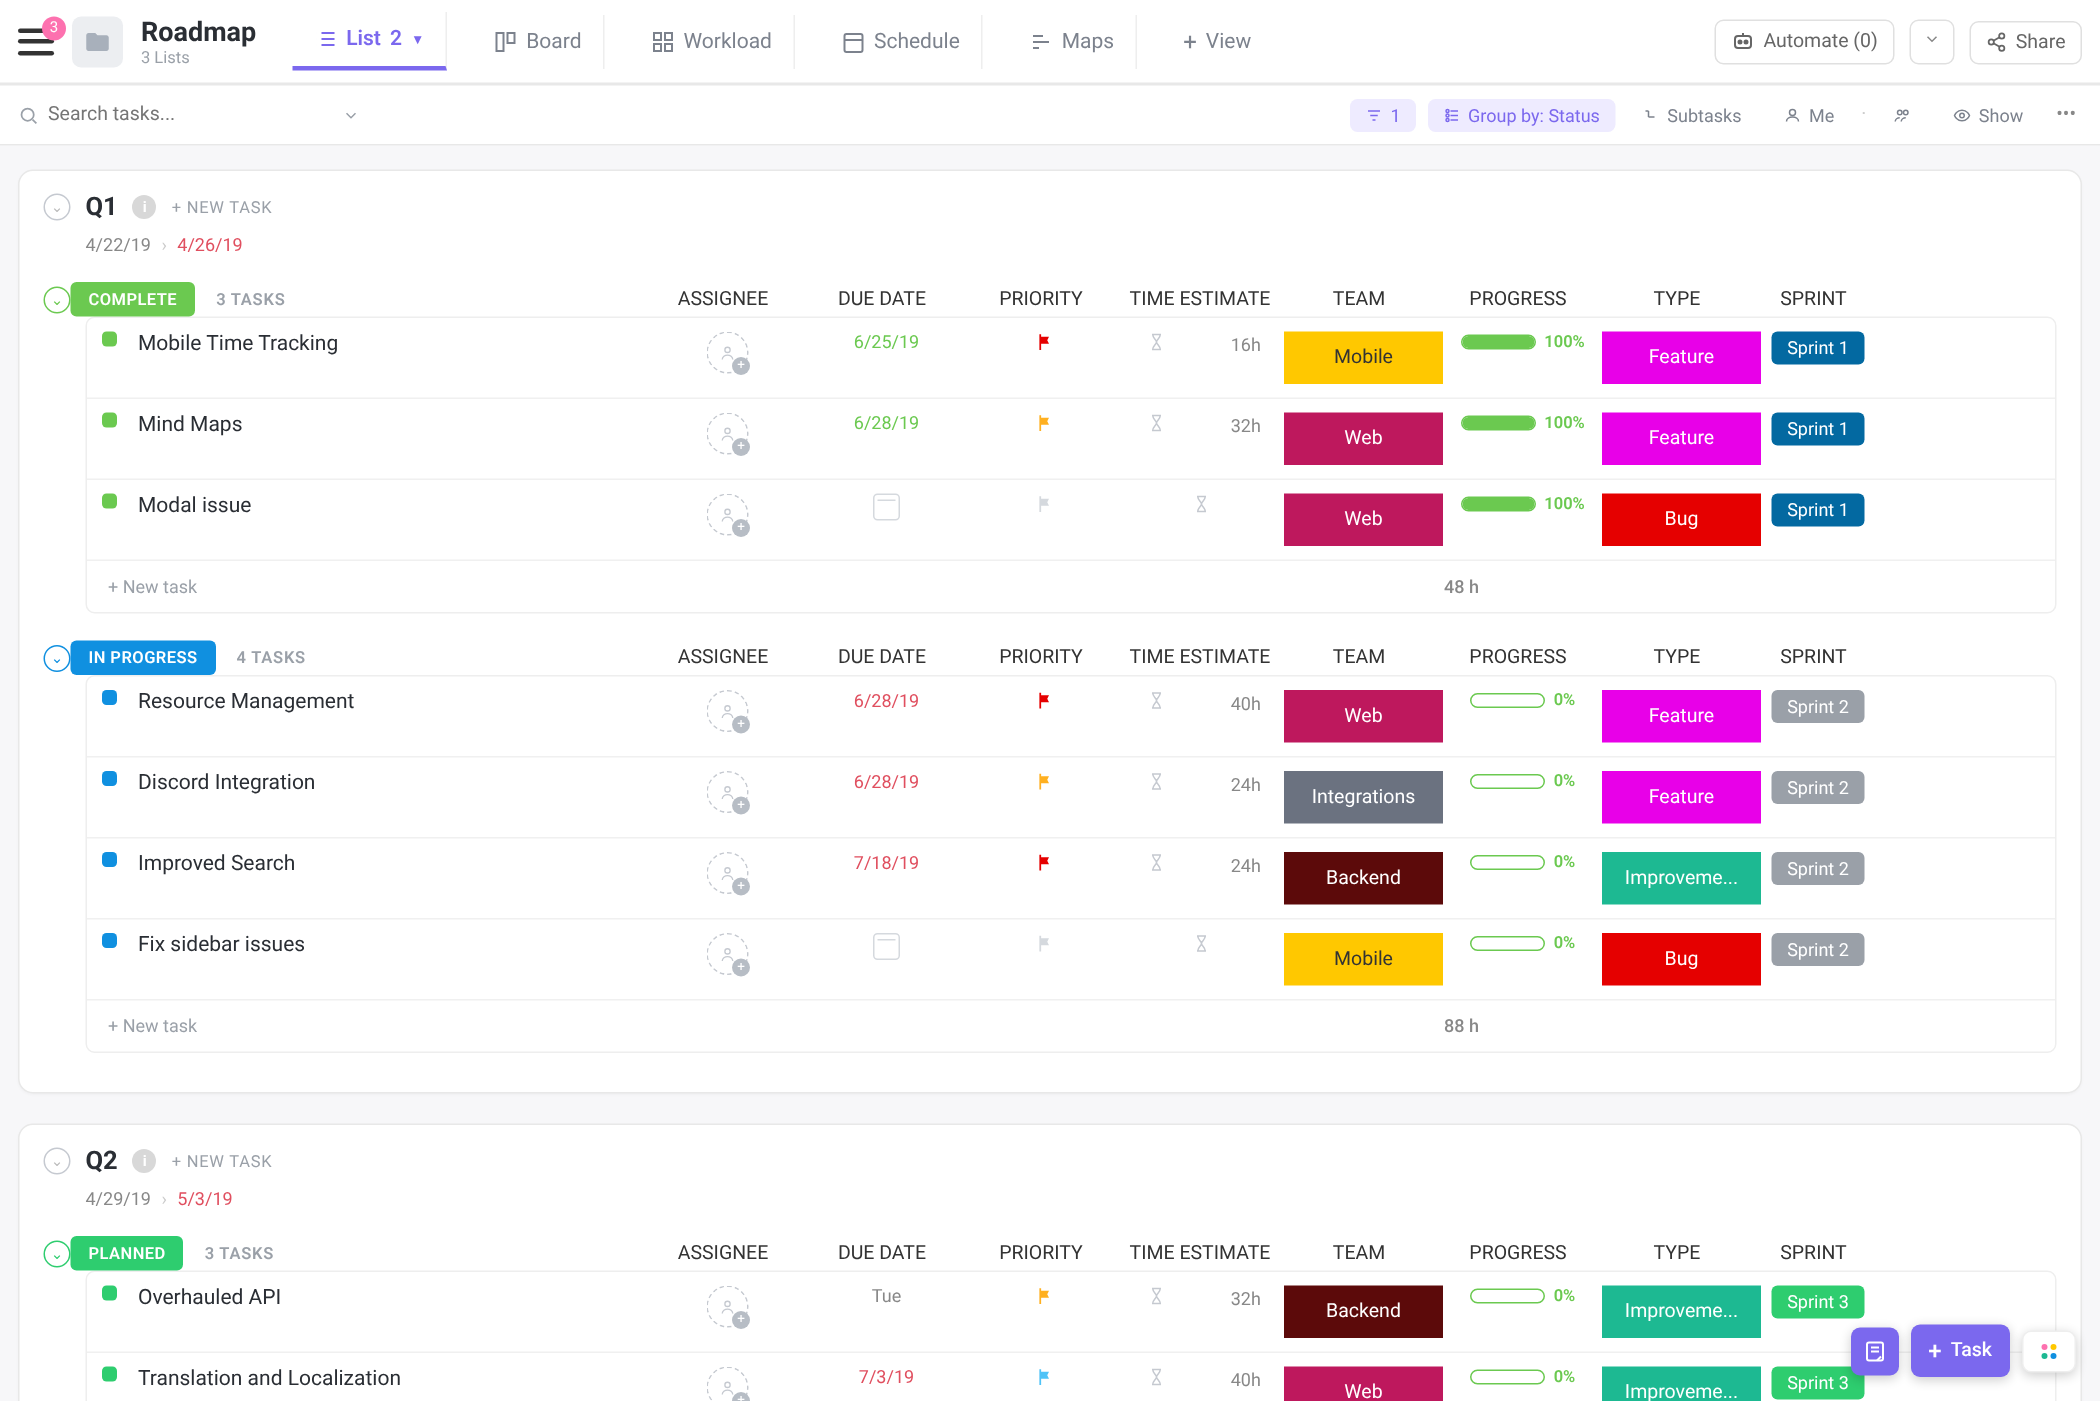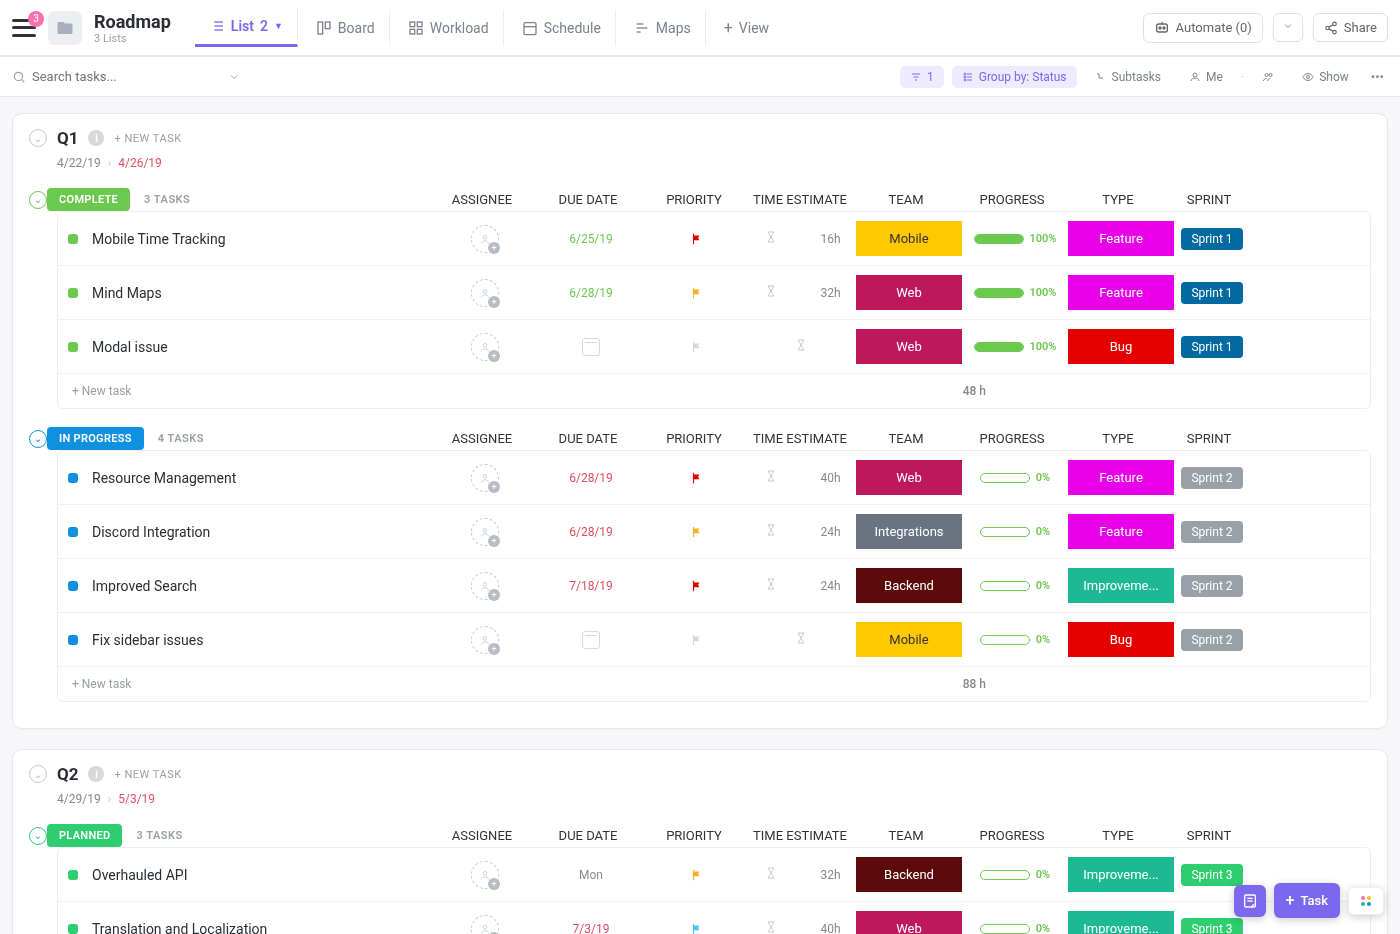--- a/index.html
+++ b/index.html
@@ -8,27 +8,27 @@
 
 .header { background: #fff; display: flex; align-items: center; padding: 8px 12px; border-bottom: 1px solid #e8e8e8; }
 .hamburger { width: 24px; height: 18px; display: flex; flex-direction: column; justify-content: space-between; cursor: pointer; position: relative; margin-right: 12px; }
 .hamburger span { height: 3px; background: #333; border-radius: 2px; }
 .badge-notif { position: absolute; top: -8px; right: -8px; background: #fd71af; color: #fff; font-size: 10px; width: 16px; height: 16px; border-radius: 50%; display: flex; align-items: center; justify-content: center; }
 .folder-icon { width: 34px; height: 34px; background: #eceef1; border-radius: 6px; display: flex; align-items: center; justify-content: center; margin-right: 12px; }
 .title-block { margin-right: 24px; }
 .title-block h1 { font-size: 18px; font-weight: 700; color: #2a2e34; }
 .title-block .sub { font-size: 11px; color: #9aa0a8; }
 
-.view-tabs { display: flex; align-items: center; gap: 4px; }
+.view-tabs { display: flex; align-items: center; gap: 17px; }
 .view-tab { display: flex; align-items: center; gap: 6px; padding: 10px 14px; color: #7c828d; cursor: pointer; font-size: 14px; border-right: 1px solid #eee; }
 .view-tab.active { color: #7b68ee; border-bottom: 3px solid #7b68ee; font-weight: 600; }
 .view-tab .count { color: #7b68ee; }
 .view-tab svg { width: 16px; height: 16px; }
 
-.header-right { margin-left: auto; display: flex; align-items: center; gap: 10px; }
+.header-right { margin-left: auto; display: flex; align-items: flex-end; gap: 10px; }
 .automate-btn { border: 1px solid #e0e0e0; border-radius: 6px; padding: 6px 10px; display: flex; align-items: center; gap: 6px; color: #666; font-size: 13px; cursor: pointer; }
 .automate-chev { border: 1px solid #e0e0e0; border-radius: 6px; padding: 6px 8px; cursor: pointer; color: #888; }
 .share-btn { border: 1px solid #e0e0e0; border-radius: 6px; padding: 6px 10px; display: flex; align-items: center; gap: 6px; color: #666; cursor: pointer; }
 
 
 .toolbar { background: #fff; display: flex; align-items: center; padding: 8px 12px; border-bottom: 1px solid #e8e8e8; border-top: 1px solid #e8e8e8; }
 .search-box { display: flex; align-items: center; gap: 6px; color: #9aa0a8; flex: 0 0 240px; }
 .search-box input { border: none; outline: none; font-size: 13px; color: #737373; width: 160px; }
 .toolbar-right { margin-left: auto; display: flex; align-items: center; gap: 8px; }
 .pill { display: inline-flex; align-items: center; gap: 5px; padding: 4px 10px; border-radius: 5px; font-size: 12px; cursor: pointer; color: #7c828d; }
@@ -57,21 +57,21 @@
 .status-label.complete { background: #6bc950; }
 .status-label.inprogress { background: #1090e0; }
 .status-label.planned { background: #2ecd6f; }
 .task-count { font-size: 11px; color: #9aa0a8; letter-spacing: 0.5px; font-weight: 600; }
 .col { flex: 0 0 106px; text-align: center; }
 .col-team { flex: 0 0 106px; }
 .col-sprint { flex: 0 0 76px; }
 
 
 .task-rows { margin-left: 28px; background: #fff; border: 1px solid #eee; border-radius: 6px; }
-.task-row { display: flex; align-items: center; padding: 9px 10px; border-bottom: 1px solid #f0f0f0; cursor: pointer; }
+.task-row { display: flex; align-items: flex-start; padding: 9px 10px; border-bottom: 1px solid #f0f0f0; cursor: pointer; }
 .task-row:last-child { border-bottom: none; }
 .status-sq { width: 10px; height: 10px; border-radius: 3px; margin-right: 14px; }
 .task-name { flex: 1; font-size: 14px; color: #2a2e34; }
 .cell { flex: 0 0 106px; display: flex; align-items: center; justify-content: center; font-size: 12px; }
 .cell-team { flex: 0 0 106px; }
 .cell-sprint { flex: 0 0 76px; display: flex; align-items: center; justify-content: center; }
 
 .assignee-empty { width: 28px; height: 28px; border: 1px dashed #c5c9d0; border-radius: 50%; position: relative; display: flex; align-items: center; justify-content: center; cursor: pointer; }
 .assignee-empty::after { content: "+"; position: absolute; bottom: -2px; right: -2px; background: #b7bdc5; color: #fff; width: 12px; height: 12px; border-radius: 50%; font-size: 9px; display: flex; align-items: center; justify-content: center; }
 .assignee-empty svg { width: 14px; height: 14px; color: #c5c9d0; }
@@ -693,21 +693,21 @@
         <div class="task-name" style="flex:0 0 340px;">Overhauled API</div>
         <div class="cell">
               <div class="assignee-empty">
                 <svg viewBox="0 0 24 24" fill="none" stroke="#c5c9d0" stroke-width="1.5">
                   <circle cx="12" cy="9" r="3"></circle>
                   <path d="M6 20c0-3 3-5 6-5s6 2 6 5"></path>
                 </svg>
               </div>
             </div>
         <div class="cell">
-              <span class="due-date ">Mon</span>
+              <span class="due-date ">Tue</span>
             </div>
         <div class="cell flag">
               <svg viewBox="0 0 24 24" width="14" height="14">
                 <path fill="#ffb020" d="M5 3v18h2v-7h9l-2-4 2-4H7V3H5z"></path>
               </svg>
             </div>
         <div class="cell">
               <span class="hourglass"><svg width="12" height="14" viewBox="0 0 24 24" fill="none" stroke="#c5c9d0" stroke-width="2">
                   <path d="M6 2h12M6 22h12M7 2c0 5 5 7 5 10s-5 5-5 10M17 2c0 5-5 7-5 10s5 5 5 10"></path>
                 </svg></span>

